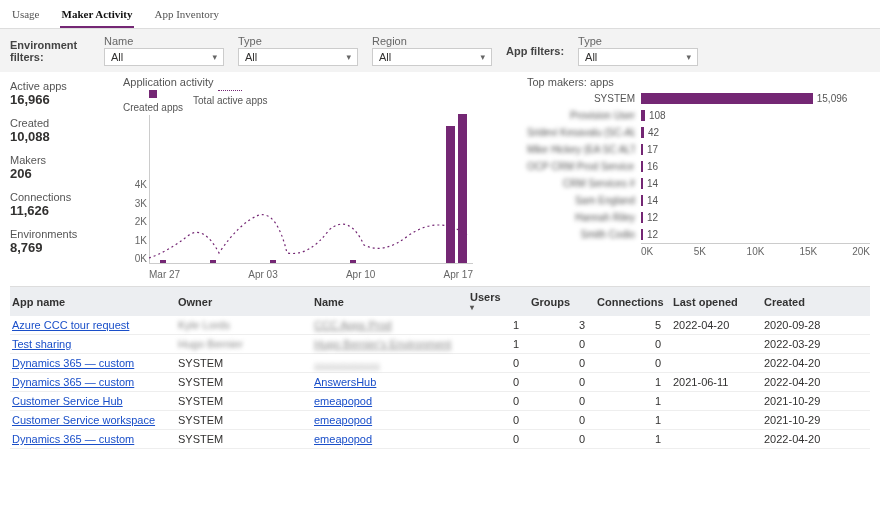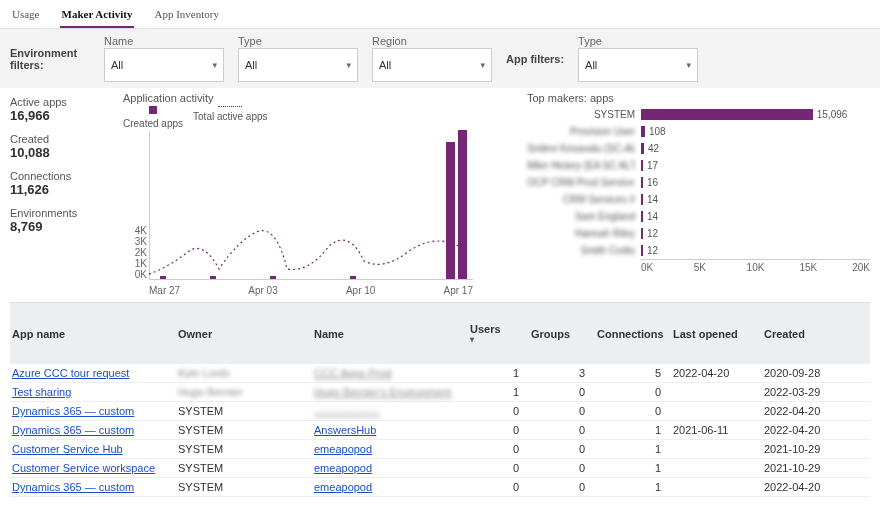--- a/index.html
+++ b/index.html
@@ -9,59 +9,59 @@
   .tabs { display: flex; gap: 18px; padding: 4px 10px 0; border-bottom: 1px solid #ddd; font-family: Liberation Serif, serif; }
   .tab { padding: 4px 2px 6px; color: #555; cursor: pointer; }
   .tab.active { color: #111; border-bottom: 2px solid #742774; font-weight: 600; }
 
   
   .filters { display: flex; align-items: center; gap: 14px; background: #f3f3f3; padding: 6px 10px; }
   .filter-lbl { color: #444; max-width: 80px; }
   .filter-lbl.big { font-weight: 600; }
   .dd-wrap { display: flex; flex-direction: column; gap: 1px; }
   .dd-head { color: #666; }
-  .dd { display: flex; align-items: center; justify-content: space-between; background: #fff; border: 1px solid #ccc; padding: 10px 6px; min-width: 120px; font-size: 11px; }
+  .dd { display: flex; align-items: center; justify-content: space-between; background: #fff; border: 1px solid #ccc; padding: 2px 6px; min-width: 120px; font-size: 11px; }
   .dd .chev { font-size: 9px; color: #666; }
 
   
   .main { display: flex; padding: 4px 10px 0; gap: 8px; }
   .kpi-col { width: 105px; display: flex; flex-direction: column; gap: 10px; padding-top: 4px; }
   .kpi .kl { color: #555; }
   .kpi .kv { font-weight: 700; font-size: 13px; }
 
   .charts { flex: 1; display: flex; gap: 18px; }
   .chart-left { width: 350px; }
   .chart-right { flex: 1; margin-left: 36px; }
   .chart-title { color: #555; margin-bottom: 2px; }
 
   .legend { display: flex; gap: 10px; font-size: 10px; color: #555; margin-bottom: 2px; }
   .lg-item { display: flex; align-items: center; gap: 4px; flex-direction: column; }
   .sw-solid { width: 8px; height: 8px; background: #742774; }
   .sw-dots { width: 24px; border-top: 1px dotted #742774; }
 
   .plot { position: relative; width: 350px; height: 165px; }
-  .axis-y { position: absolute; left: 0; top: 8px; bottom: 16px; width: 24px; display: flex; flex-direction: column; justify-content: flex-end; font-size: 10px; color: #666; text-align: right; margin-top: 48px; }
+  .axis-y { position: absolute; left: 0; top: 16px; bottom: 16px; width: 24px; display: flex; flex-direction: column; justify-content: space-between; font-size: 10px; color: #666; text-align: right; margin-top: 48px; }
   .axis-x { position: absolute; left: 26px; right: 0; bottom: 0; display: flex; justify-content: space-between; font-size: 10px; color: #666; }
   .plot-area { position: absolute; left: 26px; right: 0; top: 0; bottom: 16px; border-left: 1px solid #ccc; border-bottom: 1px solid #ccc; }
   .bar { position: absolute; bottom: 0; width: 6px; background: #742774; }
   svg.line { position: absolute; left: 26px; right: 0; top: 0; bottom: 16px; width: 324px; height: 149px; }
 
   
   .tmrow { display: flex; align-items: center; height: 17px; gap: 6px; }
   .tmrow .nm { width: 108px; text-align: right; color: #555; font-size: 10px; overflow: hidden; white-space: nowrap; }
   .tmrow .nm.blur { filter: blur(2px); }
   .tmrow .bw { flex: 1; display: flex; align-items: center; gap: 4px; }
   .tmrow .bb { height: 11px; background: #742774; }
   .tmrow .bv { font-size: 10px; color: #555; }
   .baraxis { display: flex; margin-left: 114px; font-size: 10px; color: #666; padding-top: 2px; border-top: 1px solid #ccc; }
   .baraxis span { flex: 1; }
 
   
   .table-wrap { margin: 6px 10px 0; border-top: 1px solid #ddd; }
-  .th-row, .tr { display: grid; grid-template-columns: 160px 130px 150px 55px 60px 70px 85px 80px; gap: 6px; align-items: center; padding: 20px 2px; }
+  .th-row, .tr { display: grid; grid-template-columns: 160px 130px 150px 55px 60px 70px 85px 80px; gap: 6px; align-items: center; padding: 4px 2px; }
   .th-row { background: #eceef1; font-weight: 600; }
   .th { display: flex; flex-direction: column; color: #333; }
   .th .arr { font-size: 8px; color: #555; }
   .tr { border-bottom: 1px solid #eee; padding: 3px 2px; }
   .link { color: #1a4fc9; text-decoration: underline; cursor: pointer; }
   .blurc { filter: blur(2px); color: #8a8a8a; }
   .num { text-align: right; padding-right: 6px; }
 </style>
 </head>
 <body>
@@ -110,20 +110,24 @@
   <div class="kpi-col">
     <div class="kpi">
         <div class="kl">Active apps</div>
         <div class="kv">16,966</div>
       </div>
     <div class="kpi">
         <div class="kl">Created</div>
         <div class="kv">10,088</div>
       </div>
     <div class="kpi">
+        <div class="kl">Makers</div>
+        <div class="kv">206</div>
+      </div>
+    <div class="kpi">
         <div class="kl">Connections</div>
         <div class="kv">11,626</div>
       </div>
     <div class="kpi">
         <div class="kl">Environments</div>
         <div class="kv">8,769</div>
       </div>
   </div>
 
   <div class="charts">

